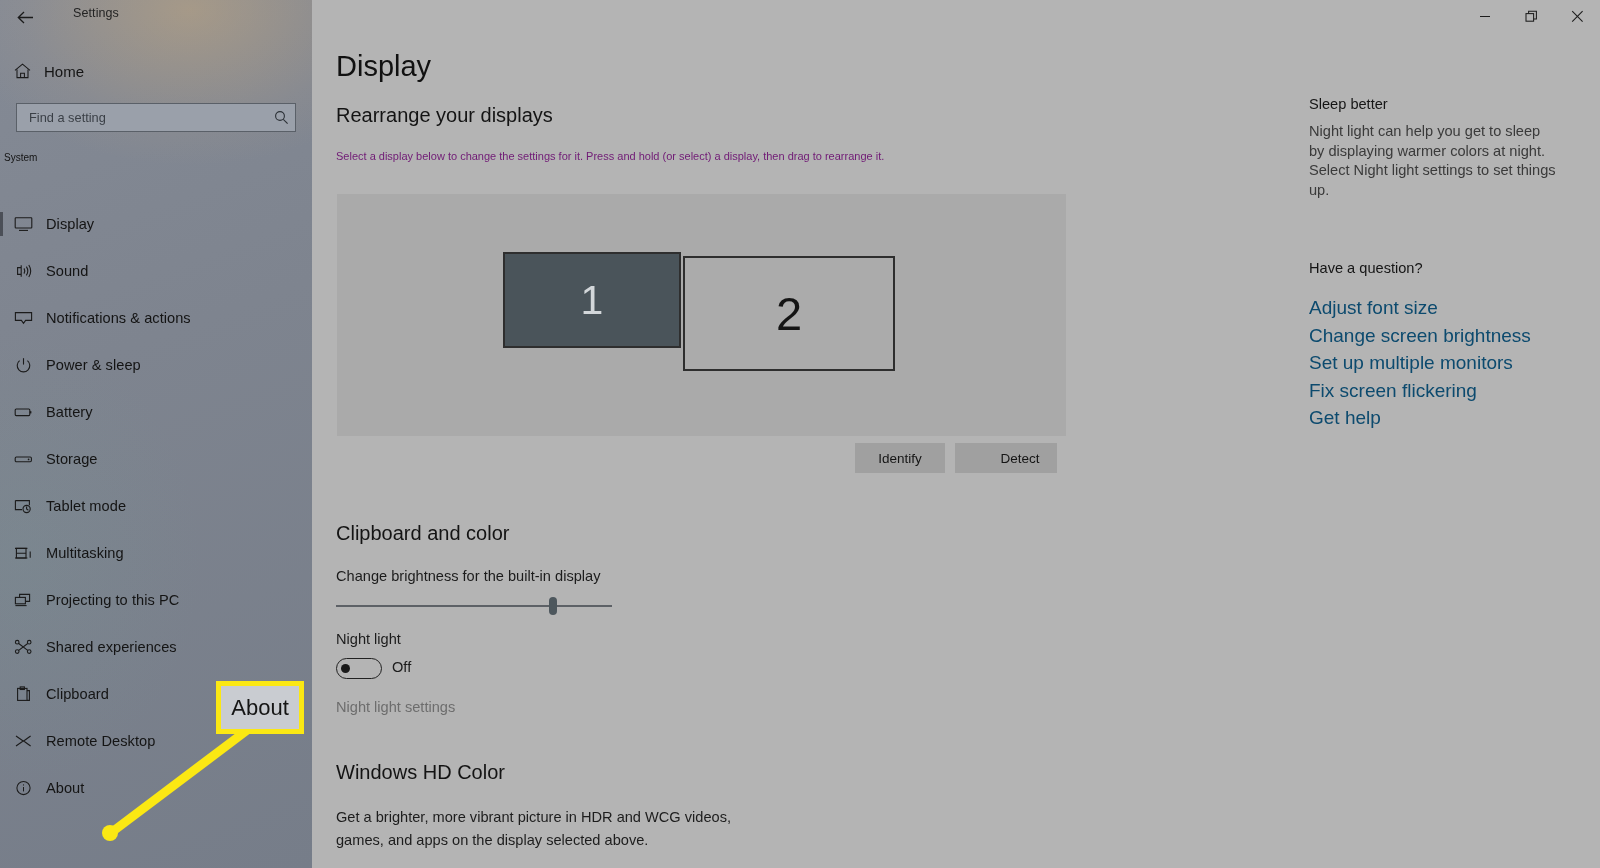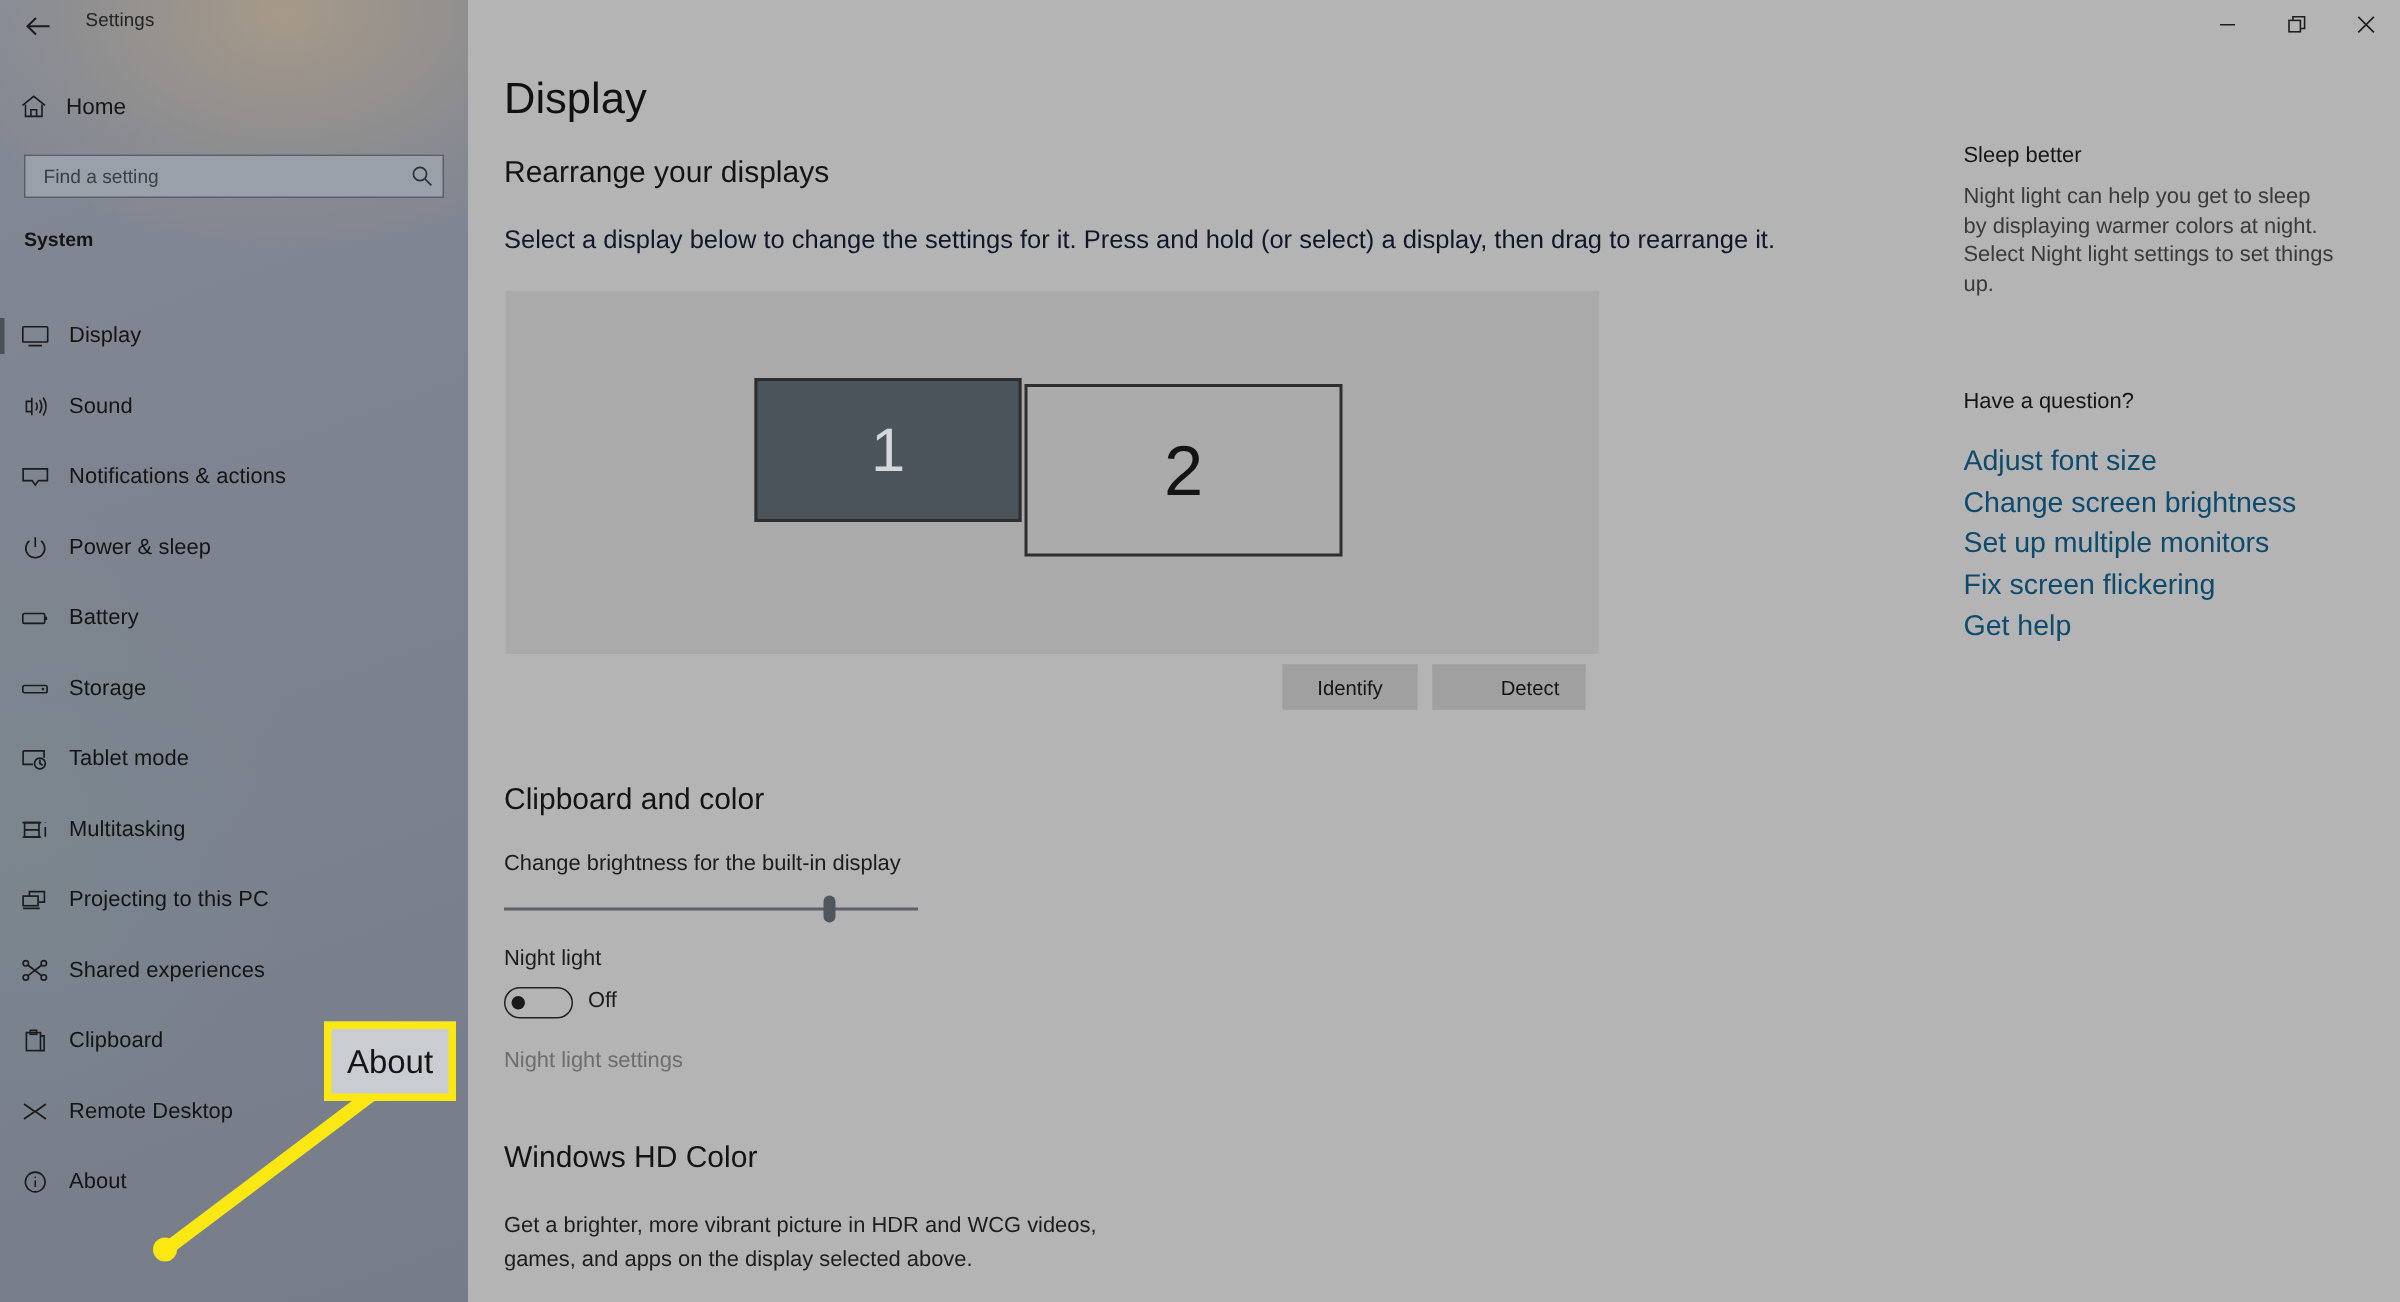--- a/index.html
+++ b/index.html
@@ -34,21 +34,21 @@
 
   #titlebar-back {
     position: absolute;
     left: 8px; top: 2px;
     width: 34px; height: 30px;
     display: flex; align-items: center; justify-content: center;
     font-size: 15px; color: #1b1b1b;
   }
   #titlebar-title {
     position: absolute;
-    left: 57px; top: 6px;
+    left: 73px; top: 6px;
     font-size: 12.5px;
     color: #232323;
     letter-spacing: .1px;
   }
 
   .home-row {
     position: absolute;
     left: 0; top: 56px;
     width: 272px; height: 30px;
     display: flex; align-items: center;
@@ -77,23 +77,23 @@
     color: #3a3f46;
   }
   #search-box .mag {
     width: 28px;
     display: flex; align-items: center; justify-content: center;
     color: #2b3036;
   }
 
   #section-title {
     position: absolute;
-    left: 16px; top: 152px;
-    font-size: 13px;
-    font-weight: bold;
+    left: 4px; top: 152px;
+    font-size: 10px;
+    font-weight: normal;
     color: #141414;
   }
 
   #navlist {
     position: absolute;
     left: 0; top: 200px;
     width: 312px;
   }
   .nav-item {
     position: relative;
@@ -152,22 +152,22 @@
 
   #rearrange-head {
     position: absolute;
     left: 24px; top: 104px;
     font-size: 20px;
     color: #141414;
   }
   #rearrange-desc {
     position: absolute;
     left: 24px; top: 150px;
-    font-size: 17px;
-    color: #0f172a;
+    font-size: 11px;
+    color: #701a75;
   }
 
   #display-canvas {
     position: absolute;
     left: 25px; top: 194px;
     width: 729px; height: 242px;
     background: #aaaaaa;
   }
   .monitor {
     position: absolute;

